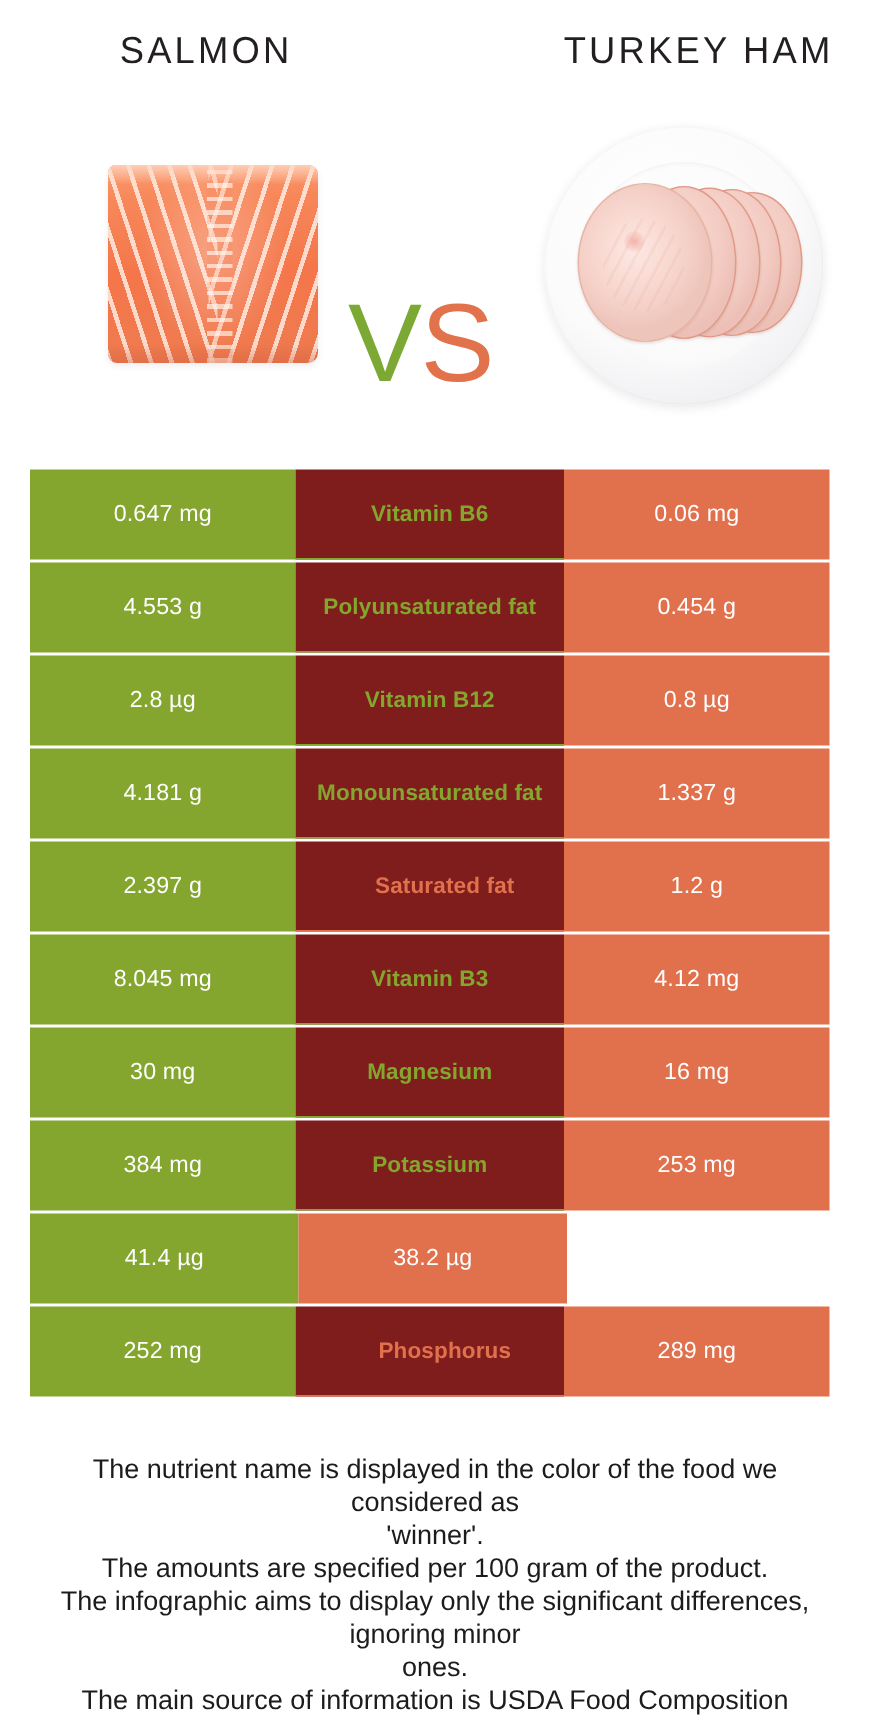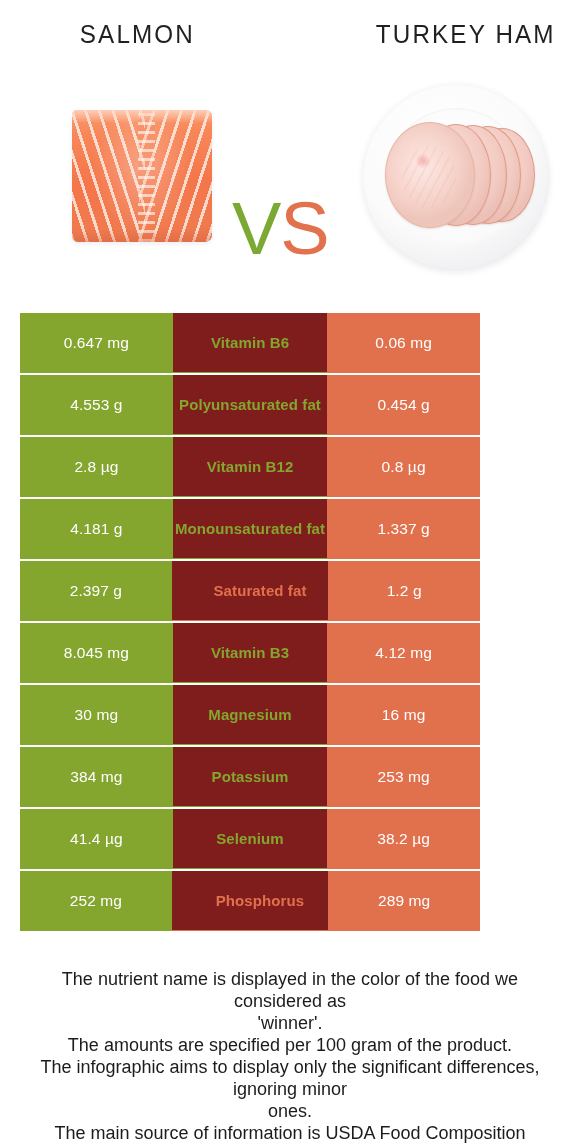--- a/index.html
+++ b/index.html
@@ -212,21 +212,21 @@
 
   
   .table {
     position: absolute;
     left: 20px;
     top: 313px;
     width: 539px;
   }
   .row {
     display: flex;
-    width: 460px;
+    width: 533px;
     height: 60px;
     margin-bottom: 2px;
   }
   .cell {
     display: flex;
     align-items: center;
     justify-content: center;
     font-size: 15.5px;
     font-weight: 400;
     letter-spacing: 0.1px;
@@ -346,21 +346,20 @@
       <div class="cell cell-mid win-green">Magnesium</div>
       <div class="cell cell-right">16 mg</div>
     </div>
     <div class="row">
       <div class="cell cell-left">384 mg</div>
       <div class="cell cell-mid win-green">Potassium</div>
       <div class="cell cell-right">253 mg</div>
     </div>
     <div class="row">
       <div class="cell cell-left">41.4 µg</div>
-      <div class="cell cell-mid win-green">Selenium</div>
       <div class="cell cell-right">38.2 µg</div>
     </div>
     <div class="row">
       <div class="cell cell-left">252 mg</div>
       <div class="cell cell-mid win-orange">Phosphorus</div>
       <div class="cell cell-right">289 mg</div>
     </div>
   </div>
 
 <div class="footer">

